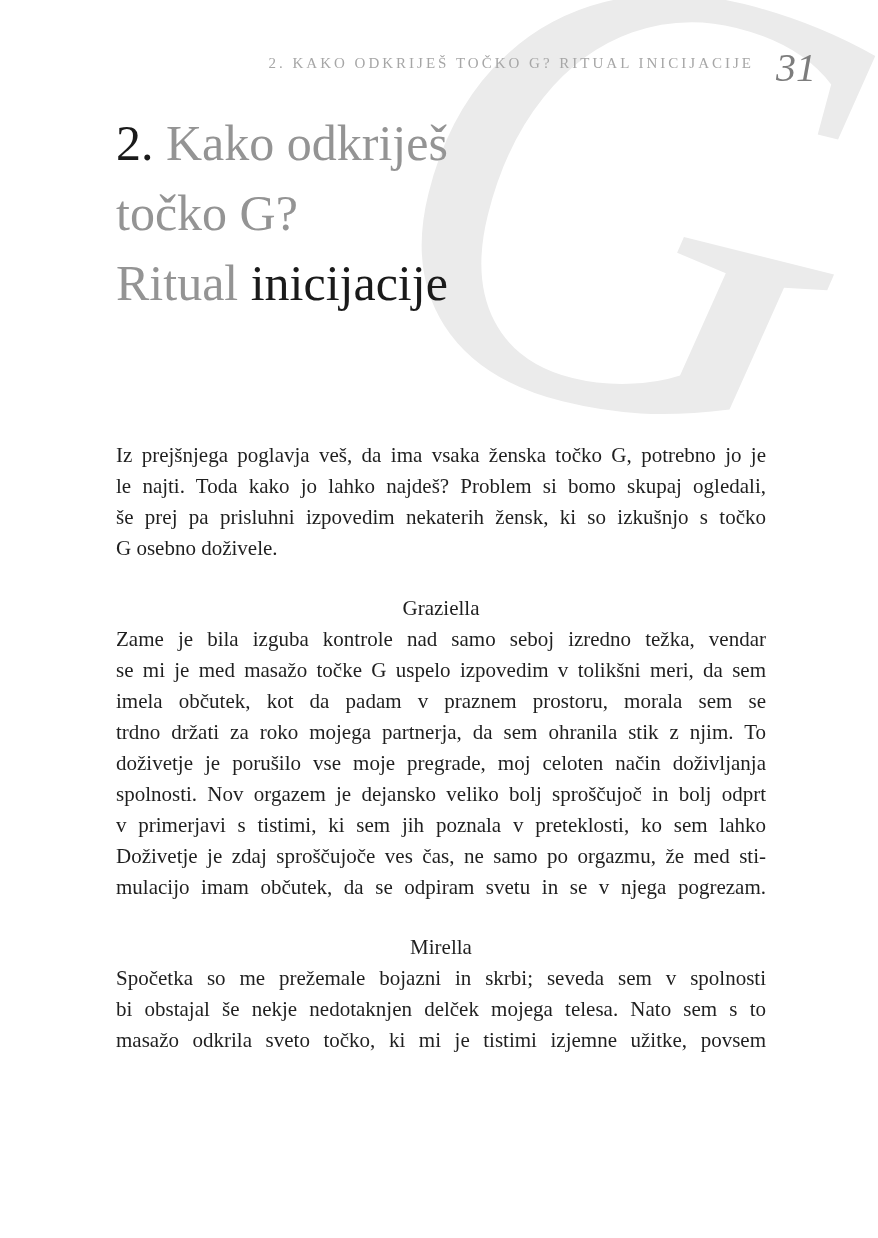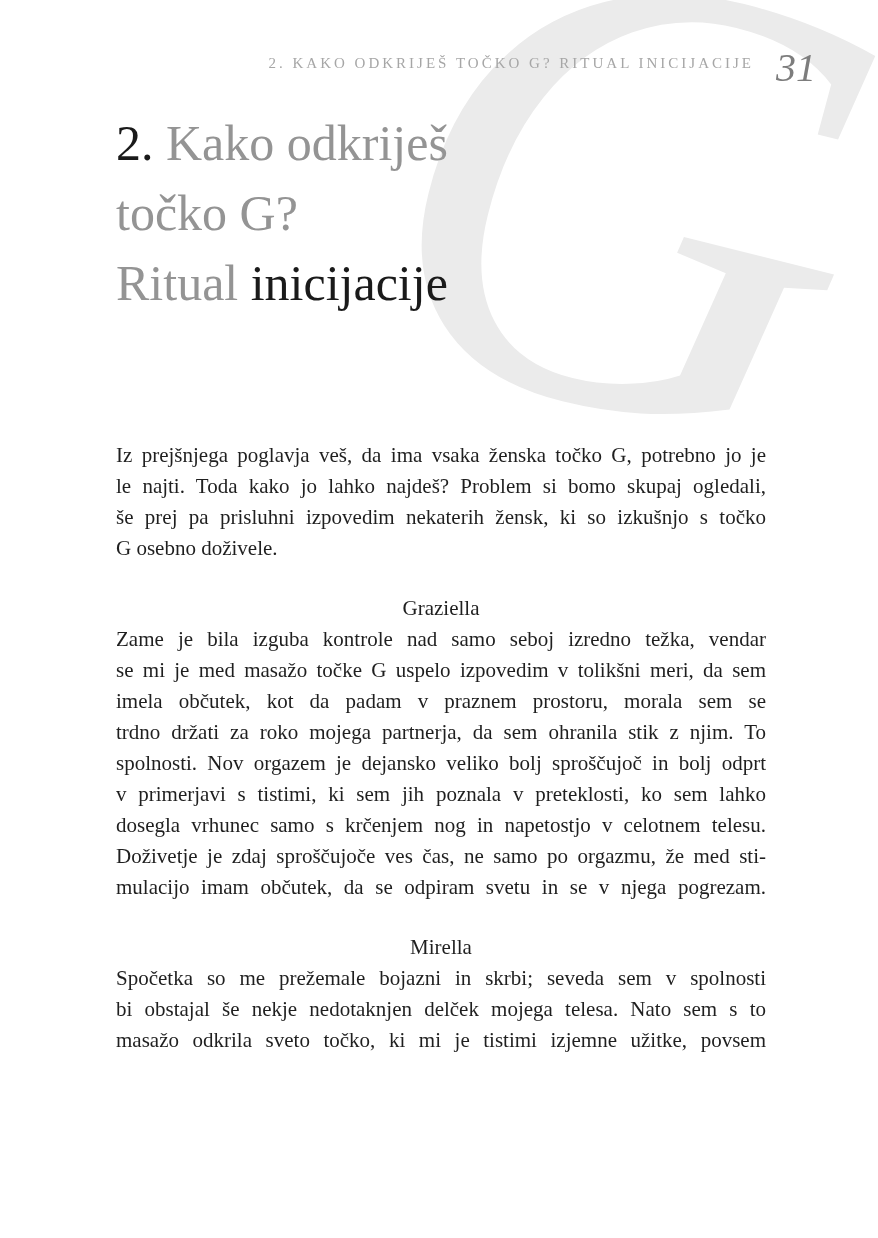--- a/index.html
+++ b/index.html
@@ -136,23 +136,23 @@
           <div class="jline">G osebno doživele.</div>
         </div>
 
       <section>
         <h2 class="speaker">Graziella</h2>
         <div class="para italic">
             <div class="jline">Zame je bila izguba kontrole nad samo seboj izredno težka, vendar</div>
             <div class="jline">se mi je med masažo točke G uspelo izpovedim v tolikšni meri, da sem</div>
             <div class="jline">imela občutek, kot da padam v praznem prostoru, morala sem se</div>
             <div class="jline">trdno držati za roko mojega partnerja, da sem ohranila stik z njim. To</div>
+            <div class="jline">doživetje je porušilo vse moje pregrade, moj celoten način doživljanja</div>
             <div class="jline">spolnosti. Nov orgazem je dejansko veliko bolj sproščujoč in bolj odprt</div>
             <div class="jline">v primerjavi s tistimi, ki sem jih poznala v preteklosti, ko sem lahko</div>
-            <div class="jline">dosegla vrhunec samo s krčenjem nog in napetostjo v celotnem telesu.</div>
             <div class="jline">Doživetje je zdaj sproščujoče ves čas, ne samo po orgazmu, že med sti-</div>
             <div class="jline">mulacijo imam občutek, da se odpiram svetu in se v njega pogrezam.</div>
           </div>
       </section>
 
       <section>
         <h2 class="speaker">Mirella</h2>
         <div class="para italic">
             <div class="jline">Spočetka so me prežemale bojazni in skrbi; seveda sem v spolnosti</div>
             <div class="jline">bi obstajal še nekje nedotaknjen delček mojega telesa. Nato sem s to</div>

